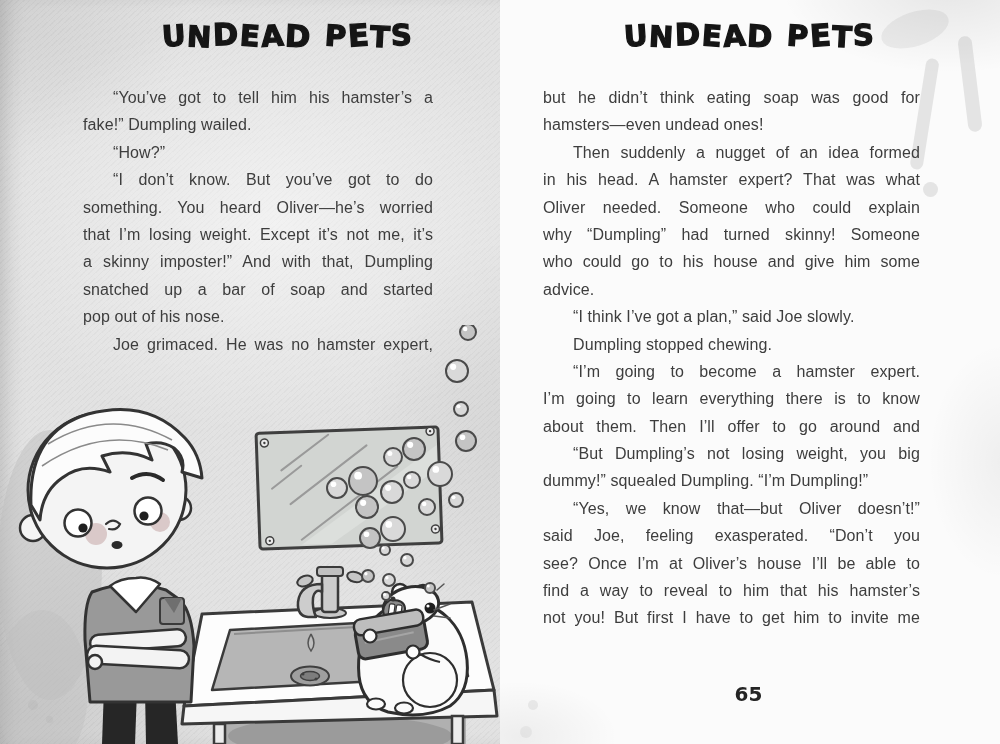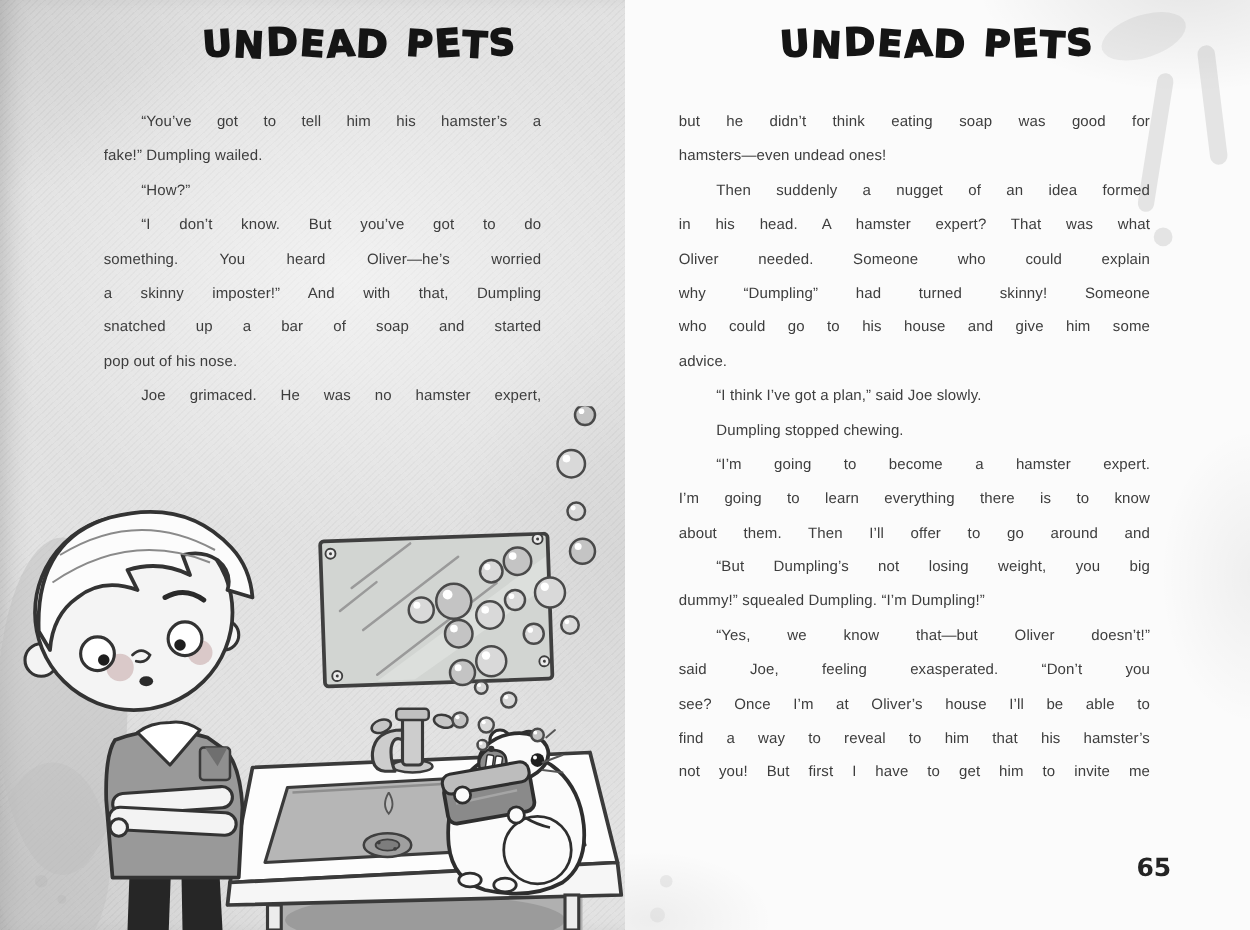--- a/index.html
+++ b/index.html
@@ -39,29 +39,29 @@
     letter-spacing:1.5px;-webkit-text-stroke:1.3px #151515;}
   .page-left .header{transform:translateX(38px);}
   .hl{display:inline-block;}
   .hl:nth-child(4n+1){transform:rotate(-4deg);}
   .hl:nth-child(4n+2){transform:rotate(3deg) translateY(1px);}
   .hl:nth-child(4n+3){transform:rotate(-2deg) translateY(-1px);}
   .hl:nth-child(4n){transform:rotate(4deg);}
   .hl:nth-child(3n){font-size:1.05em;}
   .sp{display:inline-block;width:13px;}
 
-  .textcol{position:absolute;top:84px;color:#3d3d3d;font-size:12px;letter-spacing:.1px;}
+  .textcol{position:absolute;top:84px;color:#3d3d3d;font-size:16px;letter-spacing:.1px;}
   .textcol.tl{left:83px;width:350px;}
   .textcol.tr{left:43px;width:377px;}
   .line{height:27.4px;line-height:27.4px;white-space:nowrap;}
   .line.just{white-space:normal;text-align:justify;text-align-last:justify;overflow:hidden;}
   .line.ind{text-indent:30px;}
   .it{}
 
-  .pagenum{position:absolute;left:60px;top:682px;width:377px;text-align:right;
+  .pagenum{position:absolute;left:60px;top:682px;width:377px;text-align:center;
     font-family:"DejaVu Sans",sans-serif;font-weight:bold;font-size:20px;color:#242424;}
 
   .illus{position:absolute;left:0;bottom:0;display:block;}
 </style>
 </head>
 <body>
 
 <div class="spread">
 
   <div class="page page-left">
@@ -70,20 +70,21 @@
         <div>
           <div class="line just ind"><span>“You’ve got to tell him his hamster’s a</span></div>
           <div class="line"><span>fake!” Dumpling wailed.</span></div>
         </div>
         <div>
           <div class="line ind"><span>“How?”</span></div>
         </div>
         <div>
           <div class="line just ind"><span>“I don’t know. But you’ve got to do</span></div>
           <div class="line just"><span>something. You heard Oliver—he’s worried</span></div>
+          <div class="line just"><span>that I’m losing weight. Except it’s not me, it’s</span></div>
           <div class="line just"><span>a skinny imposter!” And with that, Dumpling</span></div>
           <div class="line just"><span>snatched up a bar of soap and started</span></div>
           <div class="line"><span>pop out of his nose.</span></div>
         </div>
         <div>
           <div class="line just ind"><span>Joe grimaced. He was no hamster expert,</span></div>
         </div>
       </div>
     <div class="speck s1"></div>
     <div class="speck s2"></div>

